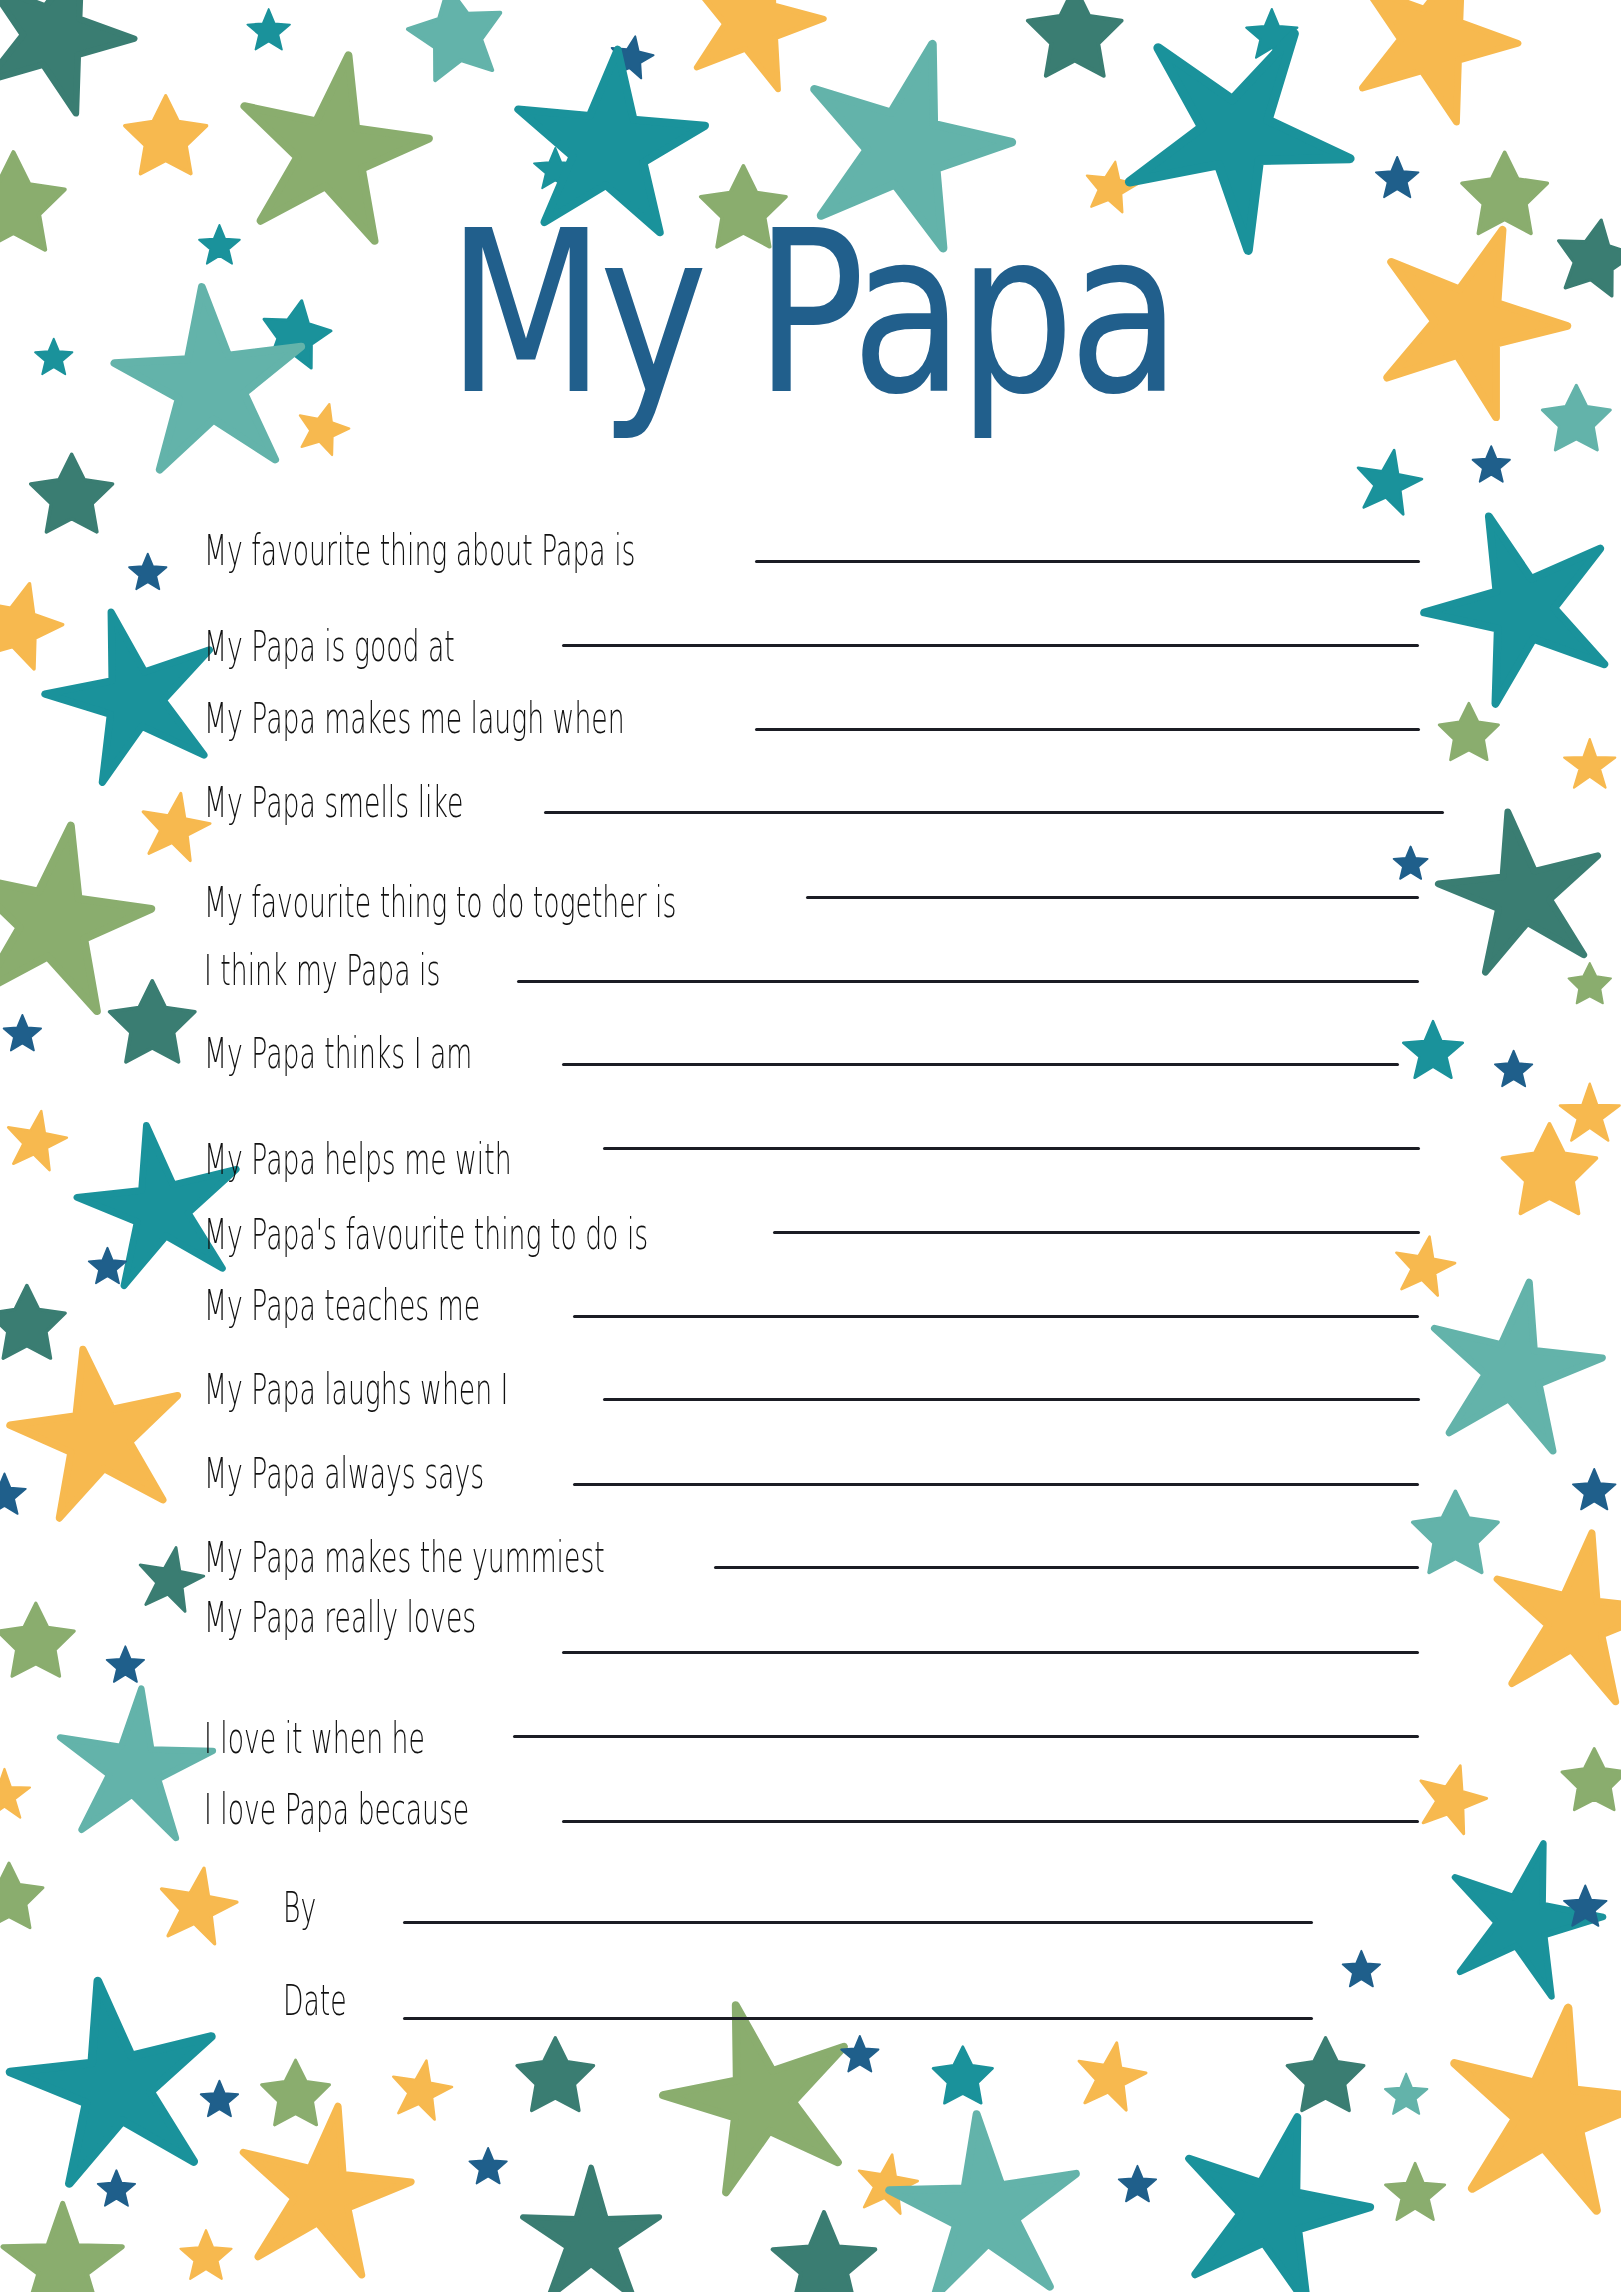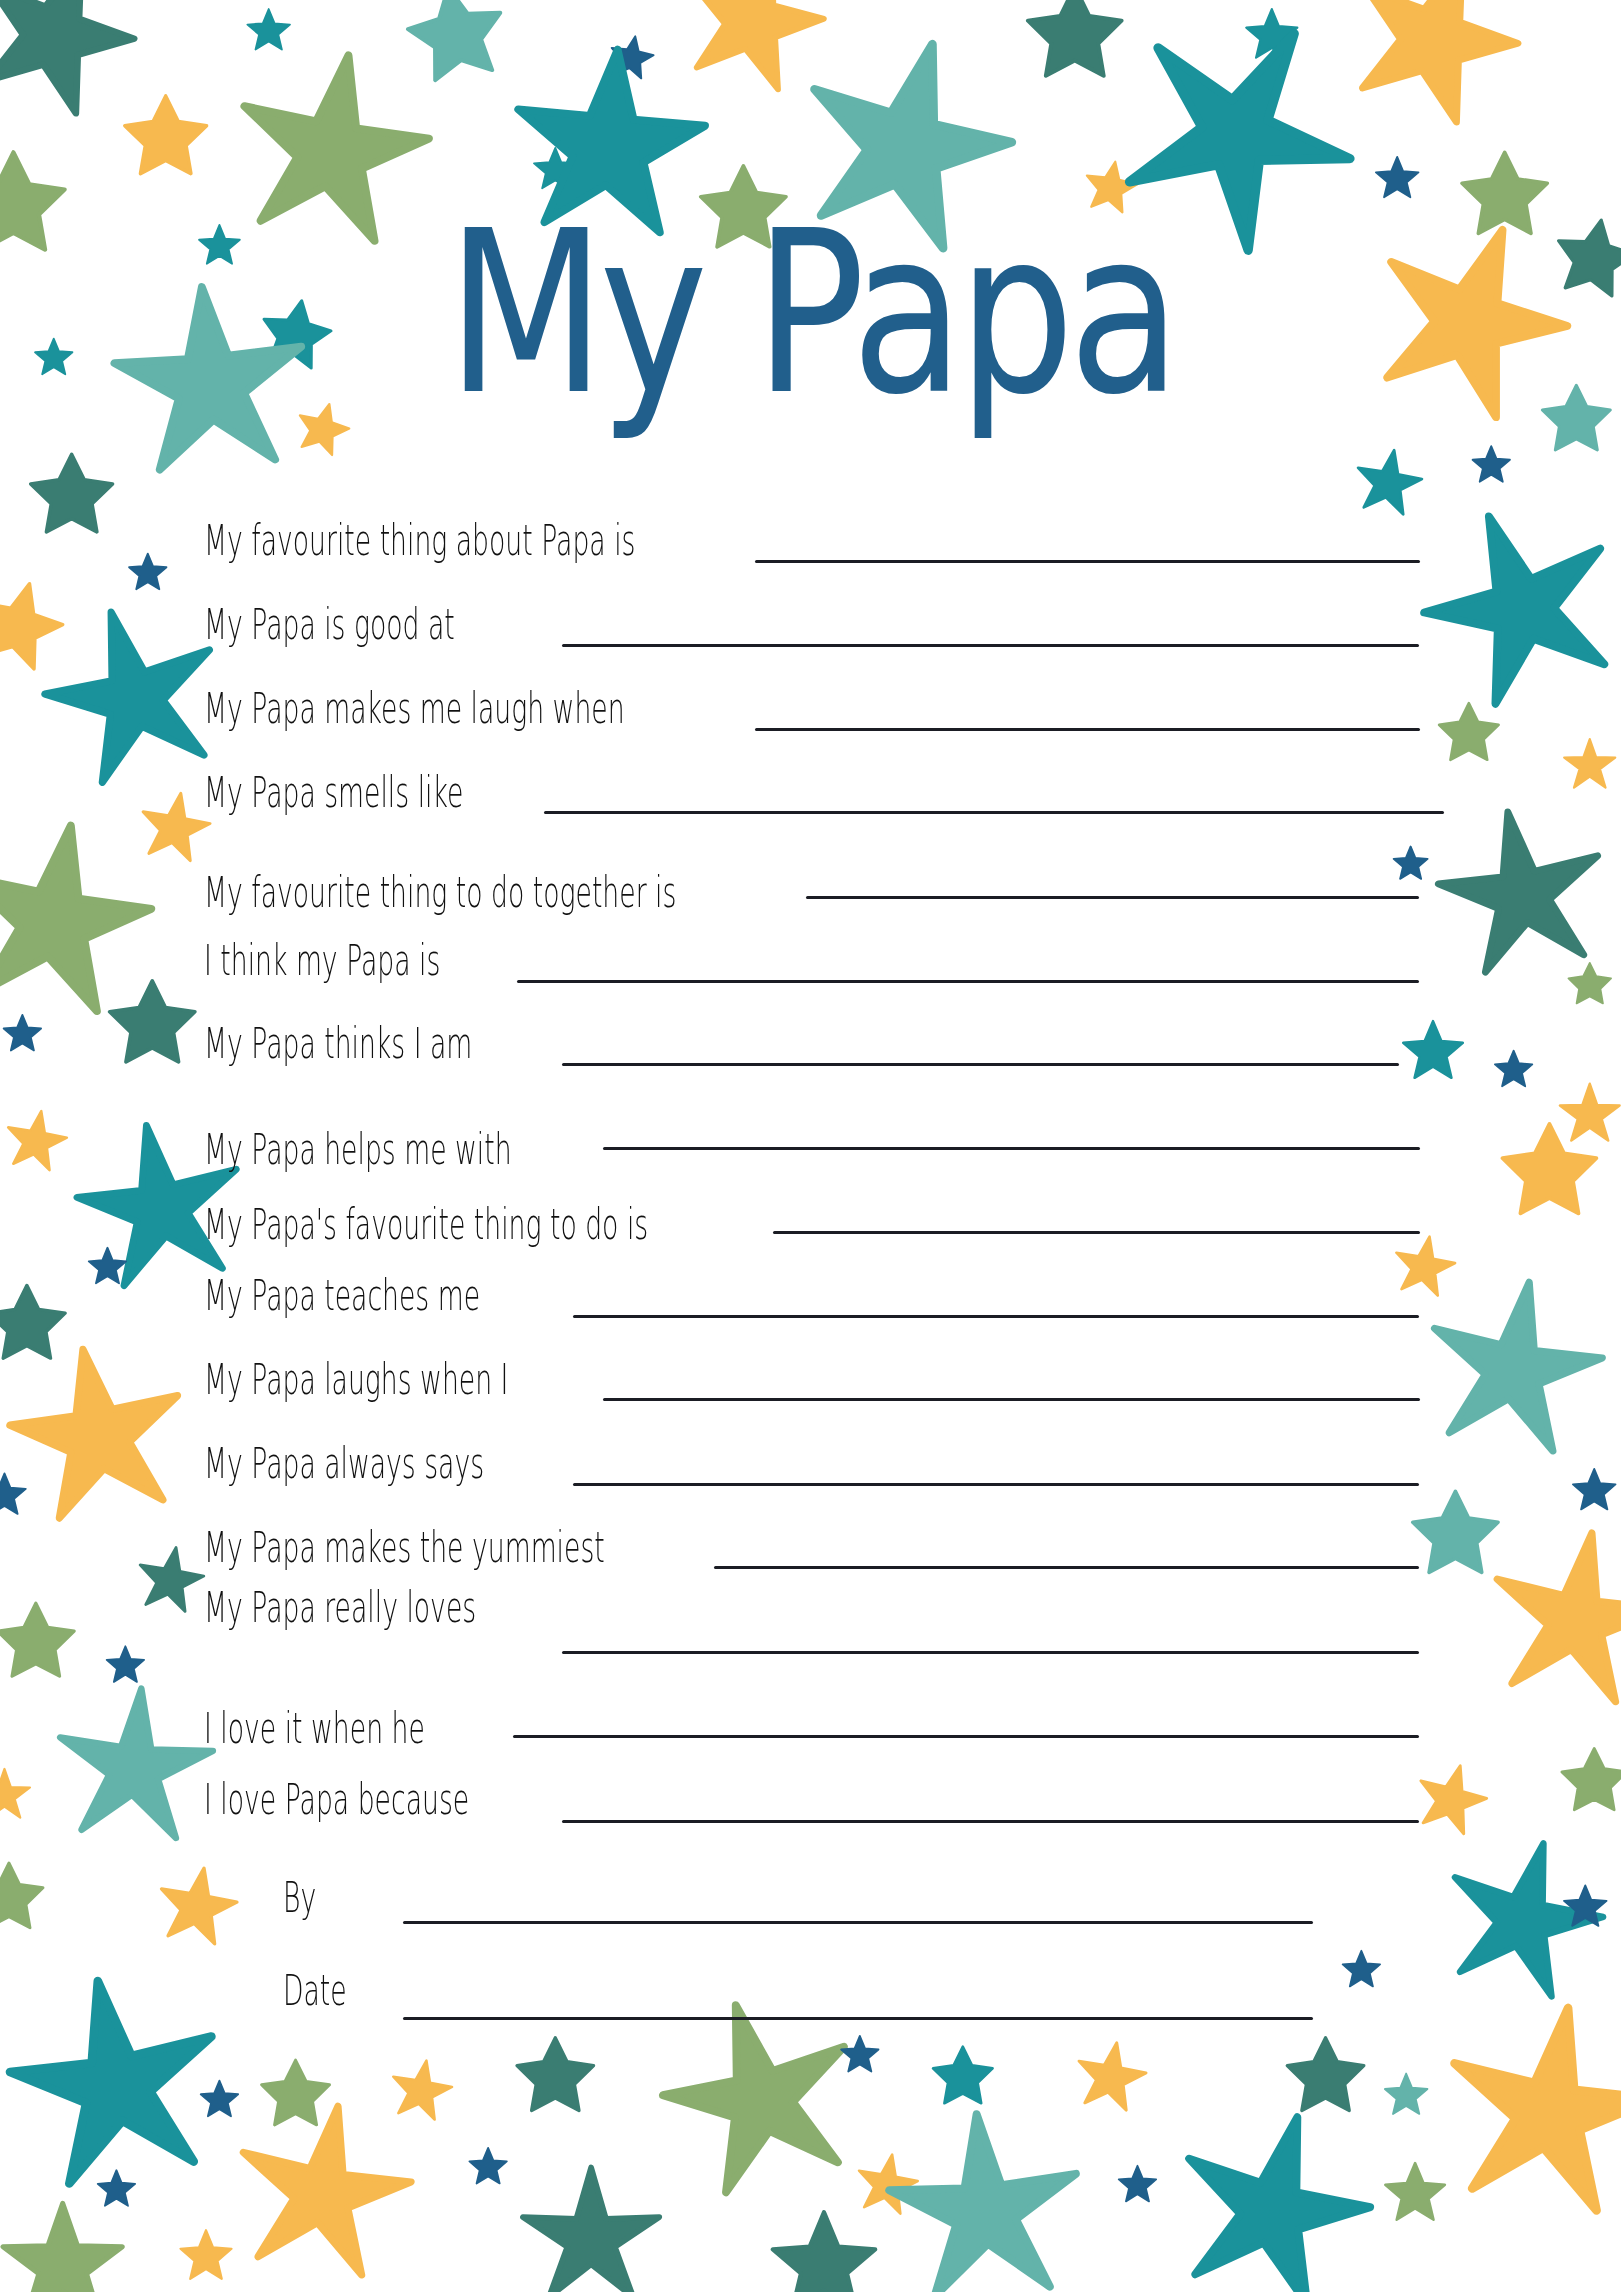--- a/index.html
+++ b/index.html
@@ -6,21 +6,21 @@
   body { width:1622px; height:2293px; position:relative; overflow:hidden;
          font-family:"Liberation Sans Narrow","Liberation Sans", sans-serif; }
   #stars { position:absolute; left:0; top:0; width:1622px; height:2293px; z-index:0; }
   .title {
     position:absolute; left:0; width:1622px; top:202px; text-align:center;
     font-family:"DejaVu Sans", sans-serif; font-size:224px; color:#215f8c;
     letter-spacing:-7.2px; line-height:1; z-index:2; transform:scaleX(0.82);
     font-weight:normal;
   }
   .rows { position:absolute; left:204px; top:509px; width:1218px; z-index:2; }
-  .row { position:absolute; left:0; height:63px; display:flex; align-items:center; }
+  .row { position:absolute; left:0; height:63px; display:flex; align-items:flex-end; }
   .label {
     font-family:"DejaVu Sans", sans-serif; font-weight:200; font-size:43px;
     color:#111; white-space:nowrap; transform-origin:left bottom;
     transform:scaleX(0.62); display:inline-block; line-height:1;
   }
   .line { position:absolute; height:2.7px; background:#1b1d24; border-radius:1.8px; }
 </style>
 </head>
 <body>
 
@@ -123,21 +123,21 @@
 
 <div class="title">My Papa</div>
 
 <div class="rows">
 
   <div class="row" style="top:0px">
     <span class="label">My favourite thing about Papa is</span>
   </div>
   <div class="line" style="left:551px; width:665px; top:51px"></div>
 
-  <div class="row" style="top:84px">
+  <div class="row" style="top:96px">
     <span class="label">My Papa is good at</span>
   </div>
   <div class="line" style="left:358px; width:857px; top:135px"></div>
 
   <div class="row" style="top:168px">
     <span class="label">My Papa makes me laugh when</span>
   </div>
   <div class="line" style="left:551px; width:665px; top:219px"></div>
 
   <div class="row" style="top:252px">

